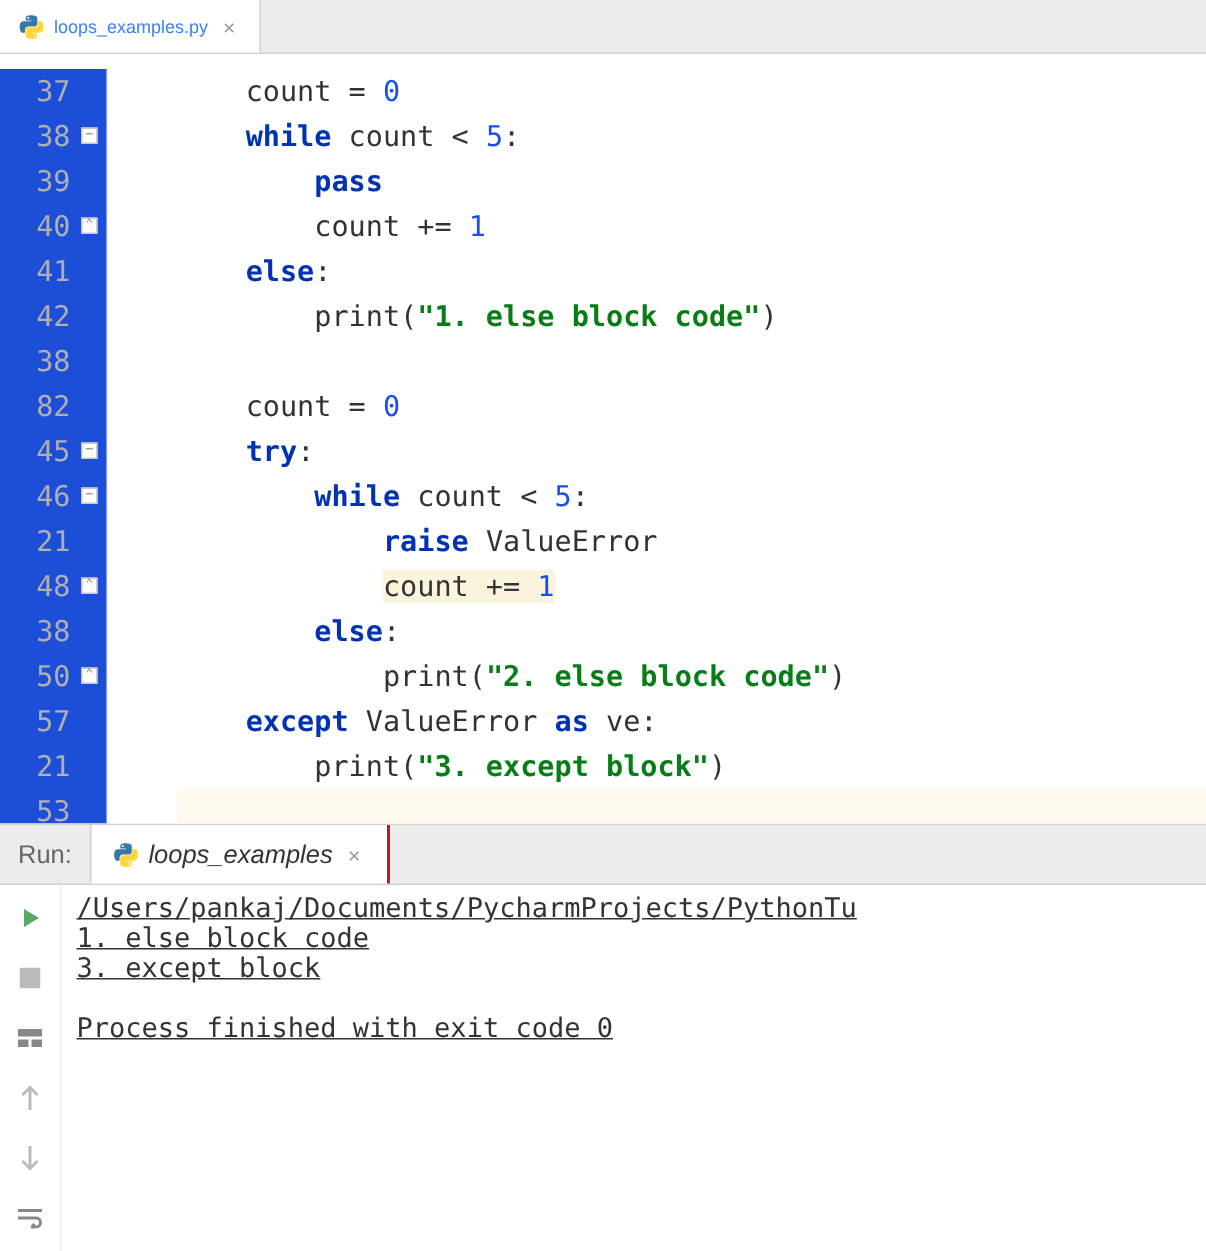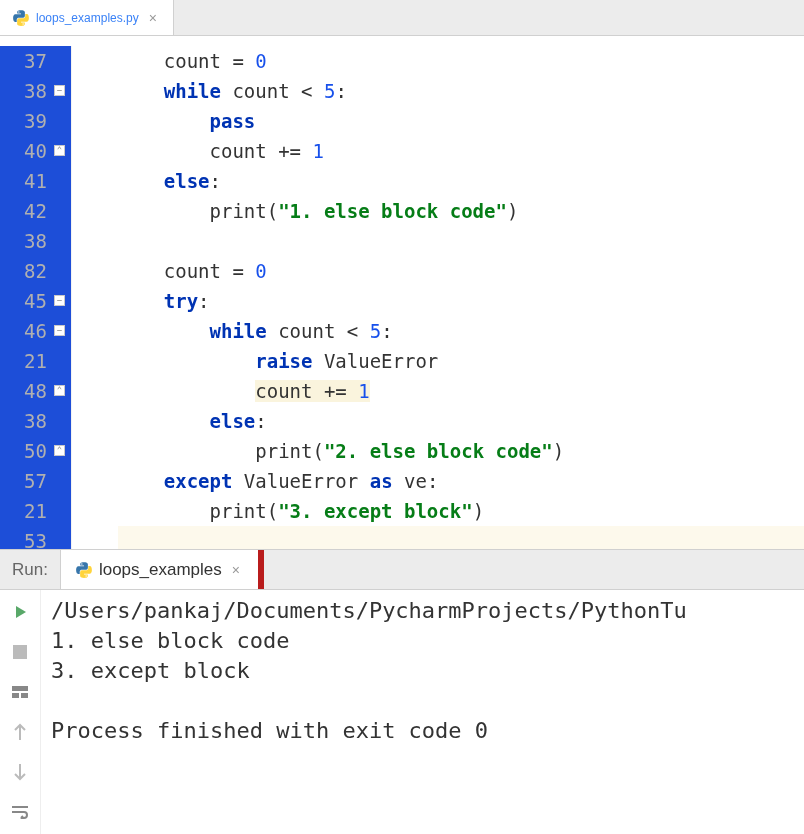--- a/index.html
+++ b/index.html
@@ -17,28 +17,28 @@
 .kw { color:#0033b3; font-weight:bold; }
 .num { color:#1750eb; }
 .str { color:#067d17; font-weight:bold; }
 .fn { }
 .hl { background:#faf4dd; }
 .current-line { background:#fdf9ec; }
 .half-line { height:10px; background:#fff; }
 .console { border-top:1px solid #d0d0d0; background:#fff; display:flex; flex-direction:column; }
 .console-header { display:flex; align-items:center; background:#ececec; height:40px; border-bottom:1px solid #d0d0d0;text-align:center; }
 .run-label { color:#666; padding:0 12px; font-size:17px; }
-.run-tab { display:flex; align-items:center; gap:6px; background:#fff; height:100%; padding:0 14px; border-right:6px solid #b91c1c; border-left:1px solid #d0d0d0; }
+.run-tab { display:flex; align-items:center; gap:6px; background:#fff; height:100%; padding:0 14px; border-right:2px solid #b91c1c; border-left:1px solid #d0d0d0;font-style:italic; }
 .run-tab-close { color:#999; padding:0 4px; cursor:pointer; }
 .console-body { display:flex; flex:1; }
 .console-toolbar { display:flex; flex-direction:column; padding:8px 6px; gap:12px; border-right:1px solid #eee; }
 .tool-col { display:flex; flex-direction:column; gap:12px; align-items:center; }
 .tool-btn { width:28px; height:28px; display:flex; align-items:center; justify-content:center; color:#888; cursor:pointer; }
 .tool-play { color:#59a869; }
-.console-output { flex:1; font-family:"SF Mono",Menlo,Consolas,monospace; font-size:22px; line-height:30px; padding:6px 10px; color:#333; white-space:pre; overflow:hidden; }
+.console-output { flex:1; font-family:"SF Mono",Menlo,Consolas,monospace; font-size:18px; line-height:20px; padding:6px 10px; color:#333; white-space:pre; overflow:hidden;text-decoration:underline; }
 .run-tab-label { font-size:17px; color:#333; }
 .tab-label { font-size:12px; color:#3b82f6; }
 </style>
 </head>
 <body>
 
 <div class="tab-bar">
   <div class="tab">
     <svg class="py-icon" viewBox="0 0 32 32">
         <path fill="#3776ab" d="M15.9 2c-7 0-6.6 3-6.6 3v3.2h6.7v1H6.6S2 8.6 2 15.9s4 7 4 7h2.4v-3.4s-.1-4 4-4h6.7s3.8.1 3.8-3.7V5.6S23.4 2 15.9 2zm-3.7 2.1c.7 0 1.2.6 1.2 1.2s-.6 1.2-1.2 1.2-1.2-.6-1.2-1.2.5-1.2 1.2-1.2z"></path>

